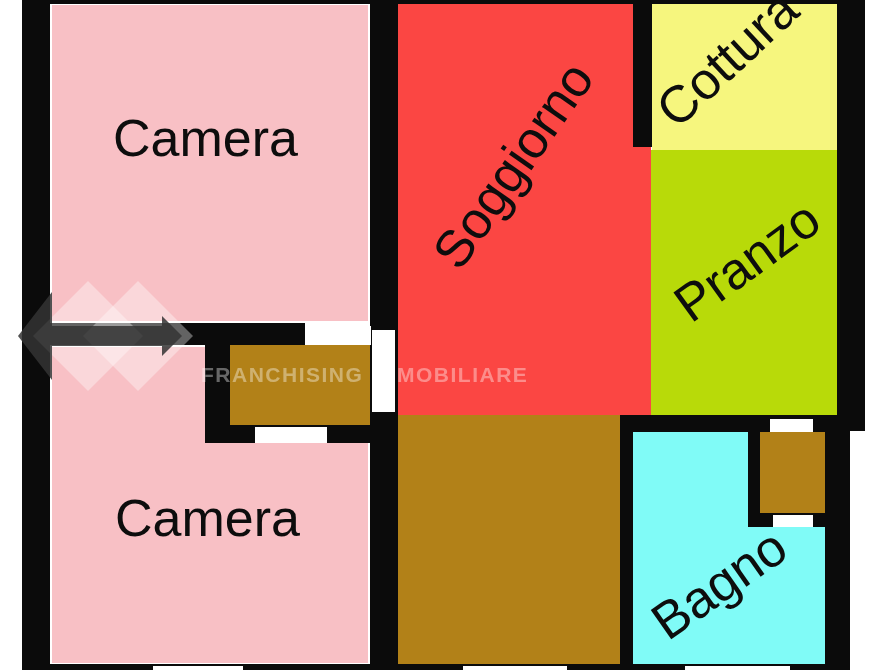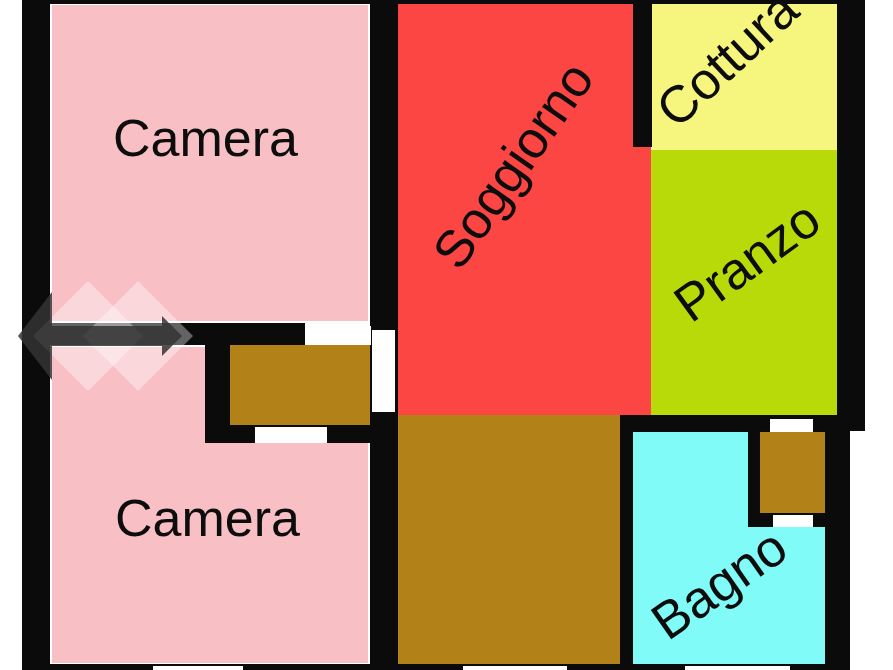--- a/index.html
+++ b/index.html
@@ -82,20 +82,21 @@
   <div class="door" style="left:463px; top:666px; width:104px; height:4px;"></div>
   <div class="door" style="left:685px; top:666px; width:105px; height:4px;"></div>
 
   <svg class="wm" style="left:14px; top:272px;" width="186" height="130" viewBox="0 0 186 130">
     <polygon points="74,9 129,64 74,119 19,64" fill="rgba(255,255,255,0.36)"></polygon>
     <polygon points="124,9 179,64 124,119 69,64" fill="rgba(255,255,255,0.36)"></polygon>
     <polygon points="4,64 38,20 38,108" fill="rgba(52,52,52,0.85)"></polygon>
     <rect x="38" y="54" width="110" height="20" fill="rgba(52,52,52,0.85)"></rect>
     <polygon points="148,44 168,64 148,84" fill="rgba(52,52,52,0.85)"></polygon>
   </svg>
+  <div class="wm wm-tagline">FRANCHISING IMMOBILIARE</div>
 
   <div class="room-label" style="left:113px; top:112px;">Camera</div>
   <div class="room-label rot" style="left:513px; top:165px; --rot:-55deg;">Soggiorno</div>
   <div class="room-label rot" style="left:727px; top:59px;  --rot:-43deg;">Cottura</div>
   <div class="room-label rot" style="left:747px; top:261px; --rot:-36deg;">Pranzo</div>
   <div class="room-label" style="left:115px; top:492px;">Camera</div>
   <div class="room-label rot" style="left:719px; top:584px; --rot:-35deg;">Bagno</div>
 
 </div>
 

